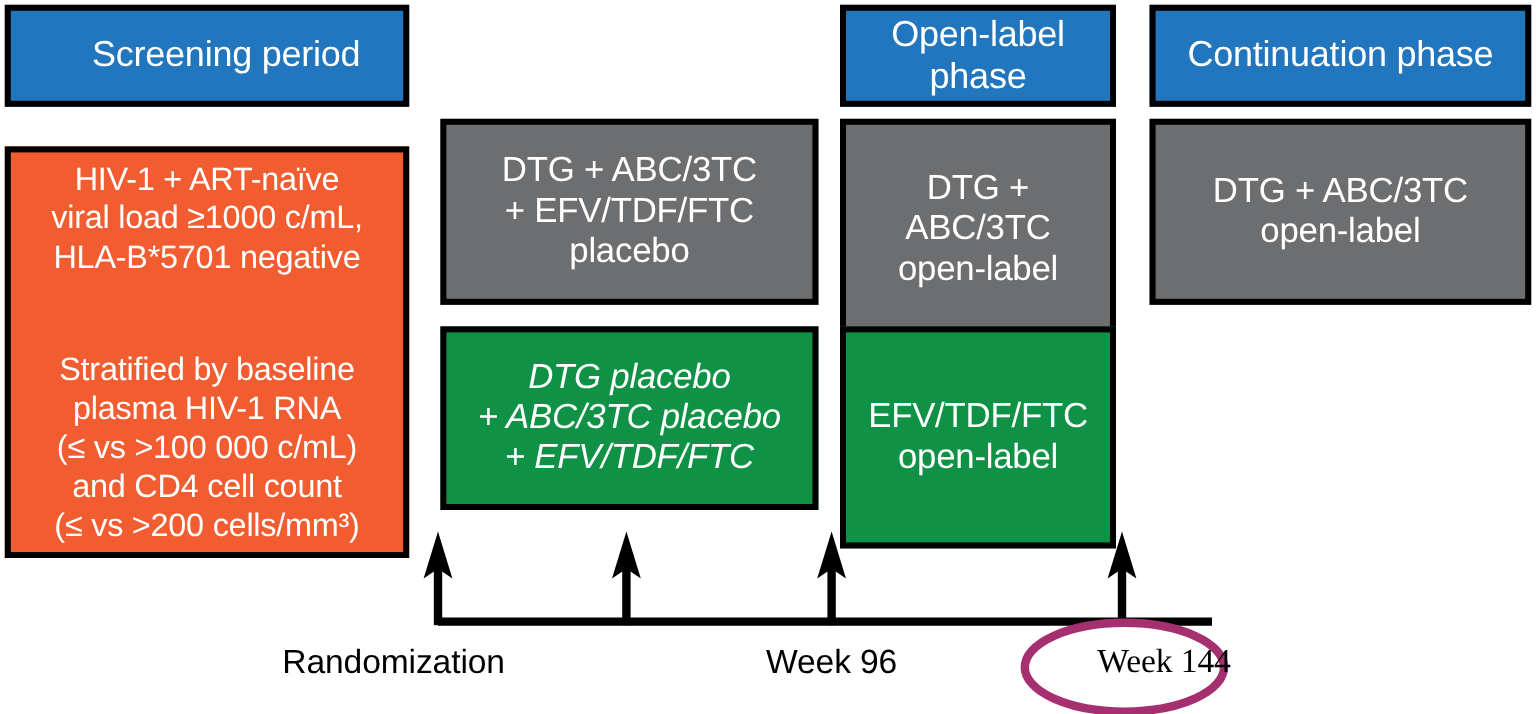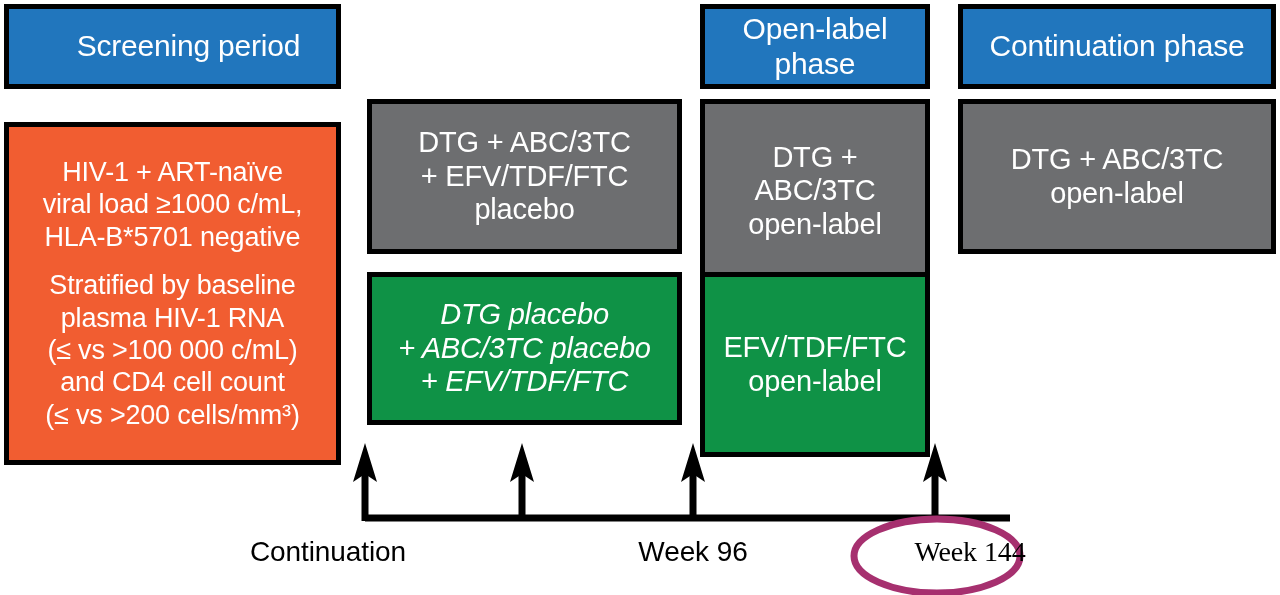--- a/index.html
+++ b/index.html
@@ -33,21 +33,21 @@
     white-space: pre-line;
     letter-spacing: -0.2px;
   }
   .box.header   { background: #2176bd; font-size: 30px; }
   .box.gray     { background: #6d6e70; font-size: 29px; }
   .box.green    { background: #0f9246; font-size: 29px; }
   .box.criteria {
     background: #f15d31;
     font-size: 27px;
     flex-direction: column;
-    justify-content: center;
+    justify-content: space-between;
     padding: 6px 8px;
   }
   .criteria-para {
     margin: 0;
     padding: 0;
     white-space: pre-line;
     line-height: 1.2;
   }
   .criteria-para.first { margin-bottom: 16px; }
 
@@ -145,17 +145,17 @@
       <polygon points="693,443 681,482 693,474 705,482" fill="#000000"></polygon>
     </g>
     <g>
       <line x1="935" y1="521" x2="935" y2="470" stroke="#000000" stroke-width="7"></line>
       <polygon points="935,443 923,482 935,474 947,482" fill="#000000"></polygon>
     </g>
 
     <ellipse cx="937" cy="556" rx="83" ry="37" fill="none" stroke="#a6306f" stroke-width="7"></ellipse>
   </svg>
 
-  <div class="tick-label" style="left:328px; top:536px;">Continuation</div>
+  <div class="tick-label" style="left:328px; top:536px;">Randomization</div>
   <div class="tick-label" style="left:693px; top:536px;">Week 96</div>
   <div class="tick-label" style="left:970px; top:536px;font-family:Liberation Serif, serif;">Week 144</div>
 
 </div>
 
 </body></html>

